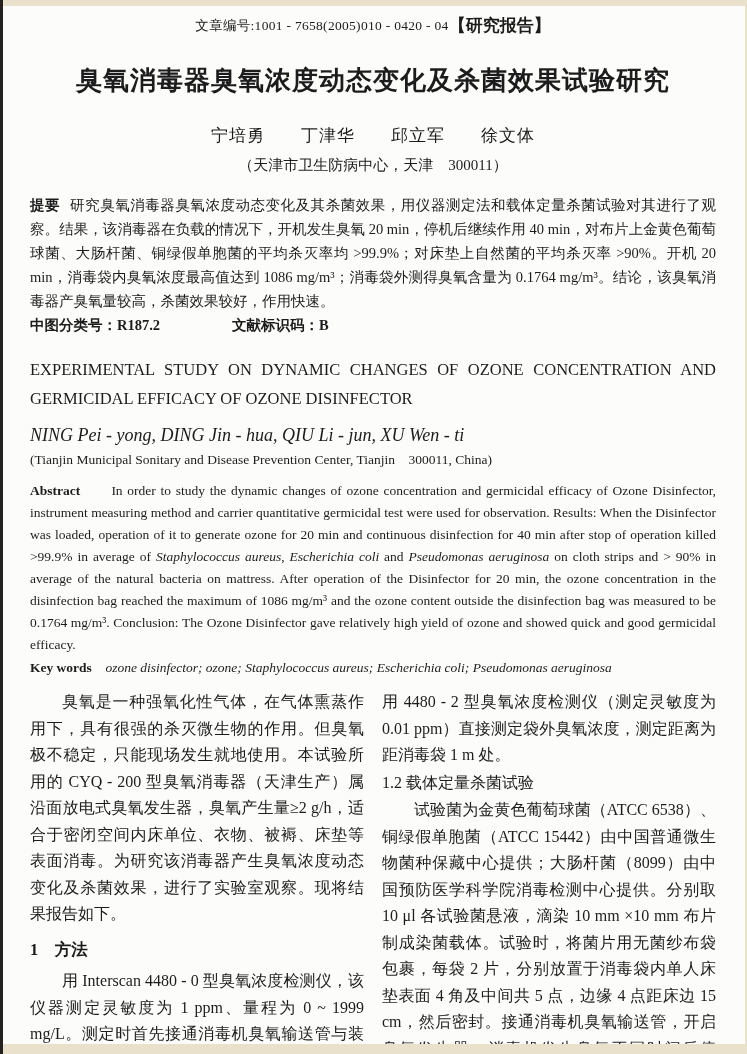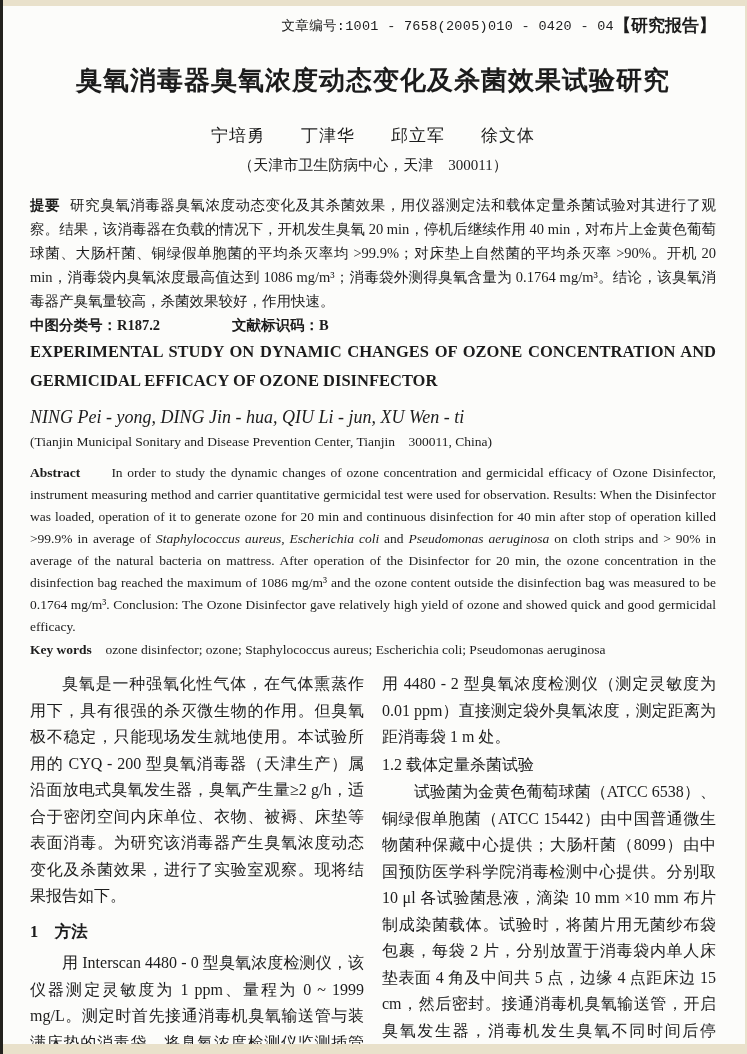--- a/index.html
+++ b/index.html
@@ -10,33 +10,33 @@
     overflow:hidden;
     font-family:"Liberation Serif","DejaVu Serif",serif;
     color:#1c1c1c;
   }
   .edge-left { position:absolute; left:0; top:0; width:3px; height:100%; background:#23221e; }
   .paper {
     position:absolute; left:3px; top:6px; width:742px; height:1038px;
     background:#fcfcfa; overflow:hidden;
     padding:8px 29px 0 27px;
   }
-  .header-row { display:flex; justify-content:flex-end; align-items:flex-start;font-family:Liberation Mono, monospace; }
+  .header-row { display:flex; justify-content:center; align-items:flex-start; }
   .article-number { font-size:13.5px; letter-spacing:0.3px; padding-top:3px; }
   .report-tag { font-size:17px; font-weight:bold; }
   .title-cn { text-align:center; font-size:26px; font-weight:bold; margin-top:26px; letter-spacing:1px; }
   .authors-cn { text-align:center; font-size:17px; margin-top:26px; letter-spacing:1px; }
   .affiliation-cn { text-align:center; font-size:15px; margin-top:9px; }
   .abstract-cn { margin-top:18px; font-size:14.5px; line-height:24px; text-align:justify; }
   .abstract-cn b { margin-right:10px; }
   .keywords-cn { font-size:14.5px; line-height:24px; }
   .keywords-cn b { margin-right:10px; }
   .clc-line { font-size:14.5px; line-height:24px; font-weight:bold; }
   .clc-line .clc { margin-right:72px; }
-  .title-en { font-size:16.5px; font-weight:bold; line-height:29px; }
+  .title-en { margin-top:18px; font-size:16.5px; font-weight:normal; line-height:29px; }
   .title-en .l1 { text-align:justify; text-align-last:justify; }
   .authors-en { margin-top:12px; font-size:18px; font-style:italic; }
   .affiliation-en { margin-top:5px; font-size:13.5px; }
   .abstract-en { margin-top:11px; font-size:13.5px; line-height:22px; text-align:justify; }
   .keywords-en { font-size:13.5px; line-height:22px; margin-top:1px; }
   .columns { display:flex; gap:18px; margin-top:10px; }
   .col { width:335px; font-size:16px; line-height:26.5px; text-align:justify; }
   .col p.indent { text-indent:2em; }
   .col h3 { font-size:16.5px; font-weight:bold; margin:9px 0 5px 0; }
   .col h4 { font-size:16px; font-weight:normal; margin:1px 0; }
@@ -72,21 +72,21 @@
     <div class="l1">EXPERIMENTAL STUDY ON DYNAMIC CHANGES OF OZONE CONCENTRATION AND</div>
     <div class="l2">GERMICIDAL EFFICACY OF OZONE DISINFECTOR</div>
   </div>
 
   <div class="authors-en">NING Pei - yong, DING Jin - hua, QIU Li - jun, XU Wen - ti</div>
 
   <div class="affiliation-en">(Tianjin Municipal Sonitary and Disease Prevention Center, Tianjin　300011, China)</div>
 
   <div class="abstract-en"><span style="font-weight: bold;">Abstract</span><span>　　In order to study the dynamic changes of ozone concentration and germicidal efficacy of Ozone Disinfector, instrument measuring method and carrier quantitative germicidal test were used for observation. Results: When the Disinfector was loaded, operation of it to generate ozone for 20 min and continuous disinfection for 40 min after stop of operation killed &gt;99.9% in average of </span><span style="font-style: italic;">Staphylococcus aureus</span><span>, </span><span style="font-style: italic;">Escherichia coli</span><span> and </span><span style="font-style: italic;">Pseudomonas aeruginosa</span><span> on cloth strips and &gt; 90% in average of the natural bacteria on mattress. After operation of the Disinfector for 20 min, the ozone concentration in the disinfection bag reached the maximum of 1086 mg/m³ and the ozone content outside the disinfection bag was measured to be 0.1764 mg/m³. Conclusion: The Ozone Disinfector gave relatively high yield of ozone and showed quick and good germicidal efficacy.</span></div>
 
-  <div class="keywords-en"><span style="font-weight: bold;">Key words</span><span>　</span><span style="">ozone disinfector; ozone; Staphylococcus aureus; Escherichia coli; Pseudomonas aeruginosa</span></div>
+  <div class="keywords-en"><span style="font-weight: bold;">Key words</span><span>　</span><span style="font-style: italic;">ozone disinfector; ozone; Staphylococcus aureus; Escherichia coli; Pseudomonas aeruginosa</span></div>
 
   <div class="columns">
     <div class="col">
         <p class="indent">臭氧是一种强氧化性气体，在气体熏蒸作用下，具有很强的杀灭微生物的作用。但臭氧极不稳定，只能现场发生就地使用。本试验所用的 CYQ - 200 型臭氧消毒器（天津生产）属沿面放电式臭氧发生器，臭氧产生量≥2 g/h，适合于密闭空间内床单位、衣物、被褥、床垫等表面消毒。为研究该消毒器产生臭氧浓度动态变化及杀菌效果，进行了实验室观察。现将结果报告如下。</p>
         <h3>1　方法</h3>
         <p class="indent">用 Interscan 4480 - 0 型臭氧浓度检测仪，该仪器测定灵敏度为 1 ppm、量程为 0 ~ 1999 mg/L。测定时首先接通消毒机臭氧输送管与装满床垫的消毒袋，将臭氧浓度检测仪监测插管接入密封消毒袋内。开启臭氧发生器，监测整个消毒过程臭氧浓度变化。</p>
       </div>
     <div class="col">
         <p>用 4480 - 2 型臭氧浓度检测仪（测定灵敏度为 0.01 ppm）直接测定袋外臭氧浓度，测定距离为距消毒袋 1 m 处。</p>
         <h4>1.2 载体定量杀菌试验</h4>

